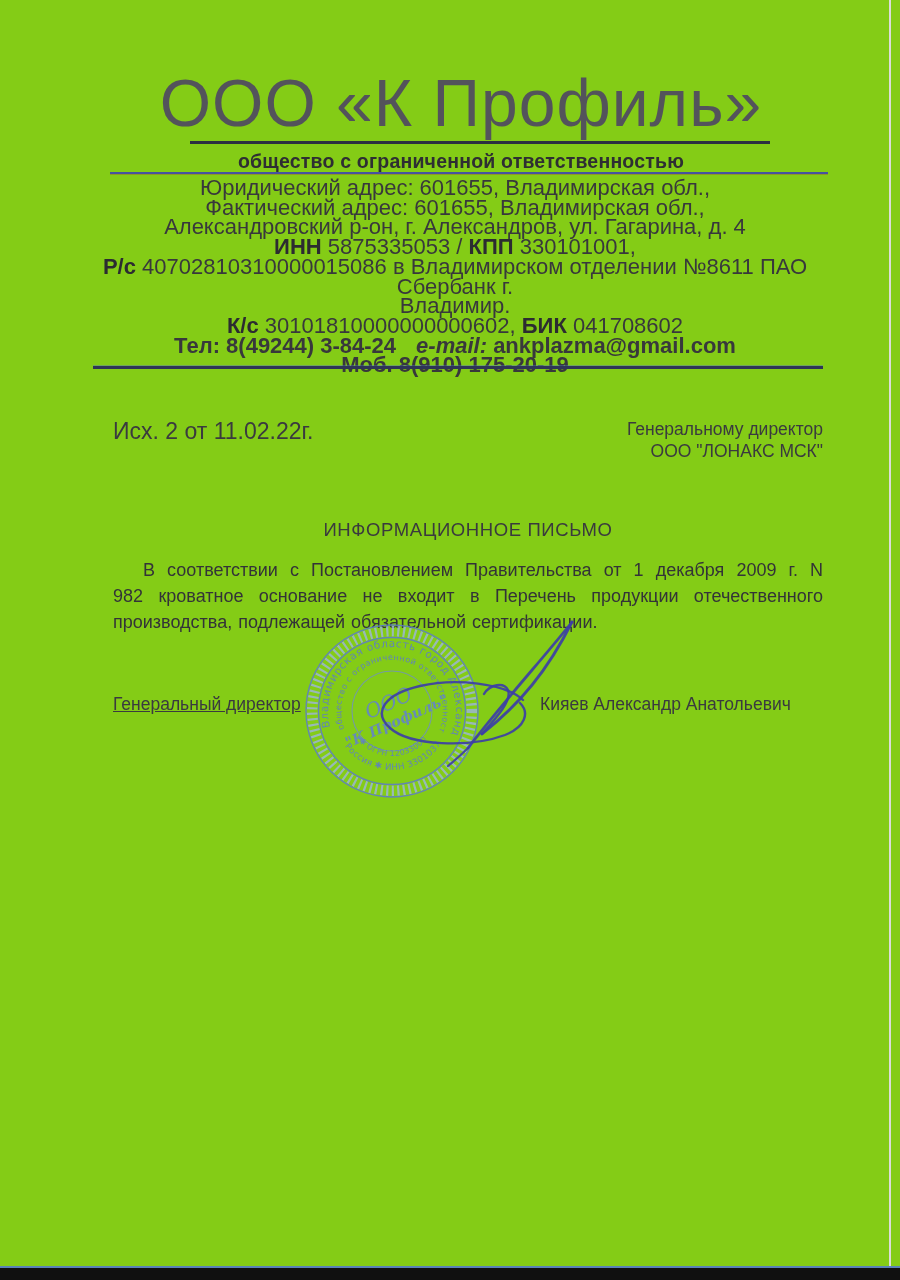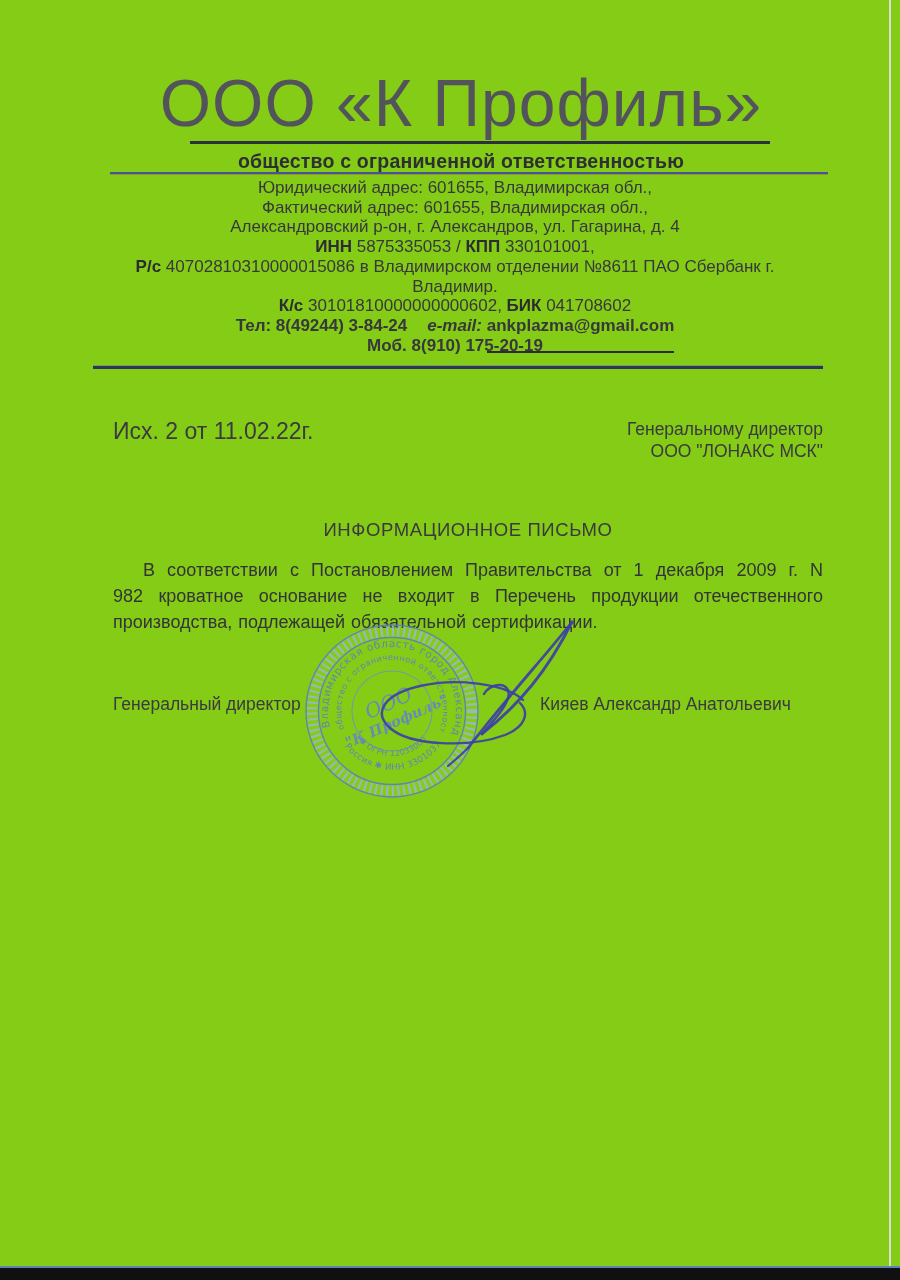--- a/index.html
+++ b/index.html
@@ -16,42 +16,42 @@
     letter-spacing:1px; color:#53535b; white-space:nowrap;
   }
   .title-underline{position:absolute; left:190px; top:141px; width:580px; height:3px; background:#2c3140;}
   .org-type{
     position:absolute; left:96px; top:150px; width:730px; text-align:center;
     font-size:19.5px; font-weight:bold; color:#2e2e33; letter-spacing:0.2px;
   }
   .rule2{position:absolute; left:110px; top:172px; width:718px; height:2px; background:#4652a0; box-shadow:0 1px 0 rgba(160,60,60,.35);}
   .address-block{
     position:absolute; left:90px; top:178px; width:730px;
-    text-align:center; font-size:17px; line-height:19.7px; color:#38383c;
+    text-align:center; font-size:22px; line-height:19.7px; color:#38383c;
   }
   .address-block b{color:#2c2c31;}
   .address-block .bold{font-weight:bold;}
   .email-label{margin-left:20px;font-style:italic;}
-  .u{border-bottom:2px solid #2b2b30; padding-bottom:16px;}
+  .u{border-bottom:2px solid #2b2b30; padding-bottom:8px;}
   .rule3{position:absolute; left:93px; top:366px; width:730px; height:3px; background:#2e3556; box-shadow:0 -1px 0 rgba(80,110,200,.4);}
   
   .outgoing{position:absolute; left:113px; top:418px; font-size:23px; color:#3a3a3f;}
   .recipient{position:absolute; right:77px; top:418px; text-align:right; font-size:17.5px; line-height:22px; color:#3a3a3f;}
   
   .letter-title{
     position:absolute; left:113px; top:519px; width:710px; text-align:center;
     font-size:18.5px; letter-spacing:0.6px; color:#3a3a3e;
   }
   .body-text{position:absolute; left:113px; top:557px; width:710px; font-size:18px; line-height:26px; color:#333338;}
   .body-line{text-align:justify; text-align-last:justify;}
   .body-line.first{text-indent:30px;}
   .body-line.last{text-align:left; text-align-last:left;}
   .word-sp{word-spacing:1px;}
   
-  .role-label{position:absolute; left:113px; top:694px; font-size:17.5px; color:#3a3a3f;}
+  .role-label{position:absolute; left:113px; top:694px; font-size:17.5px; color:#3a3a3f;text-decoration:underline;}
   .director-name{position:absolute; left:540px; top:694px; font-size:17.5px; color:#3a3a3f;}
   
   .stamp{position:absolute; left:300px; top:619px; opacity:0.88; filter:blur(0.2px);}
   .stamp .c-thin{fill:none; stroke:#5d7cc9; stroke-width:1.4;}
   .stamp .c-thin2{fill:none; stroke:#6f8bd2; stroke-width:1.1; opacity:.85;}
   .stamp .c-braid{fill:none; stroke:#9db4e2; stroke-width:10.5; stroke-dasharray:2.2 3.4; opacity:.9;}
   .stamp text{fill:#5d7cc9; font-family:"DejaVu Sans",sans-serif;}
   .stamp .t-outer{font-size:10.5px; letter-spacing:0.6px;}
   .stamp .t-inner{font-size:8.2px; letter-spacing:0.4px;}
   .stamp .t-bot1{font-size:8.8px; letter-spacing:0.3px;}

